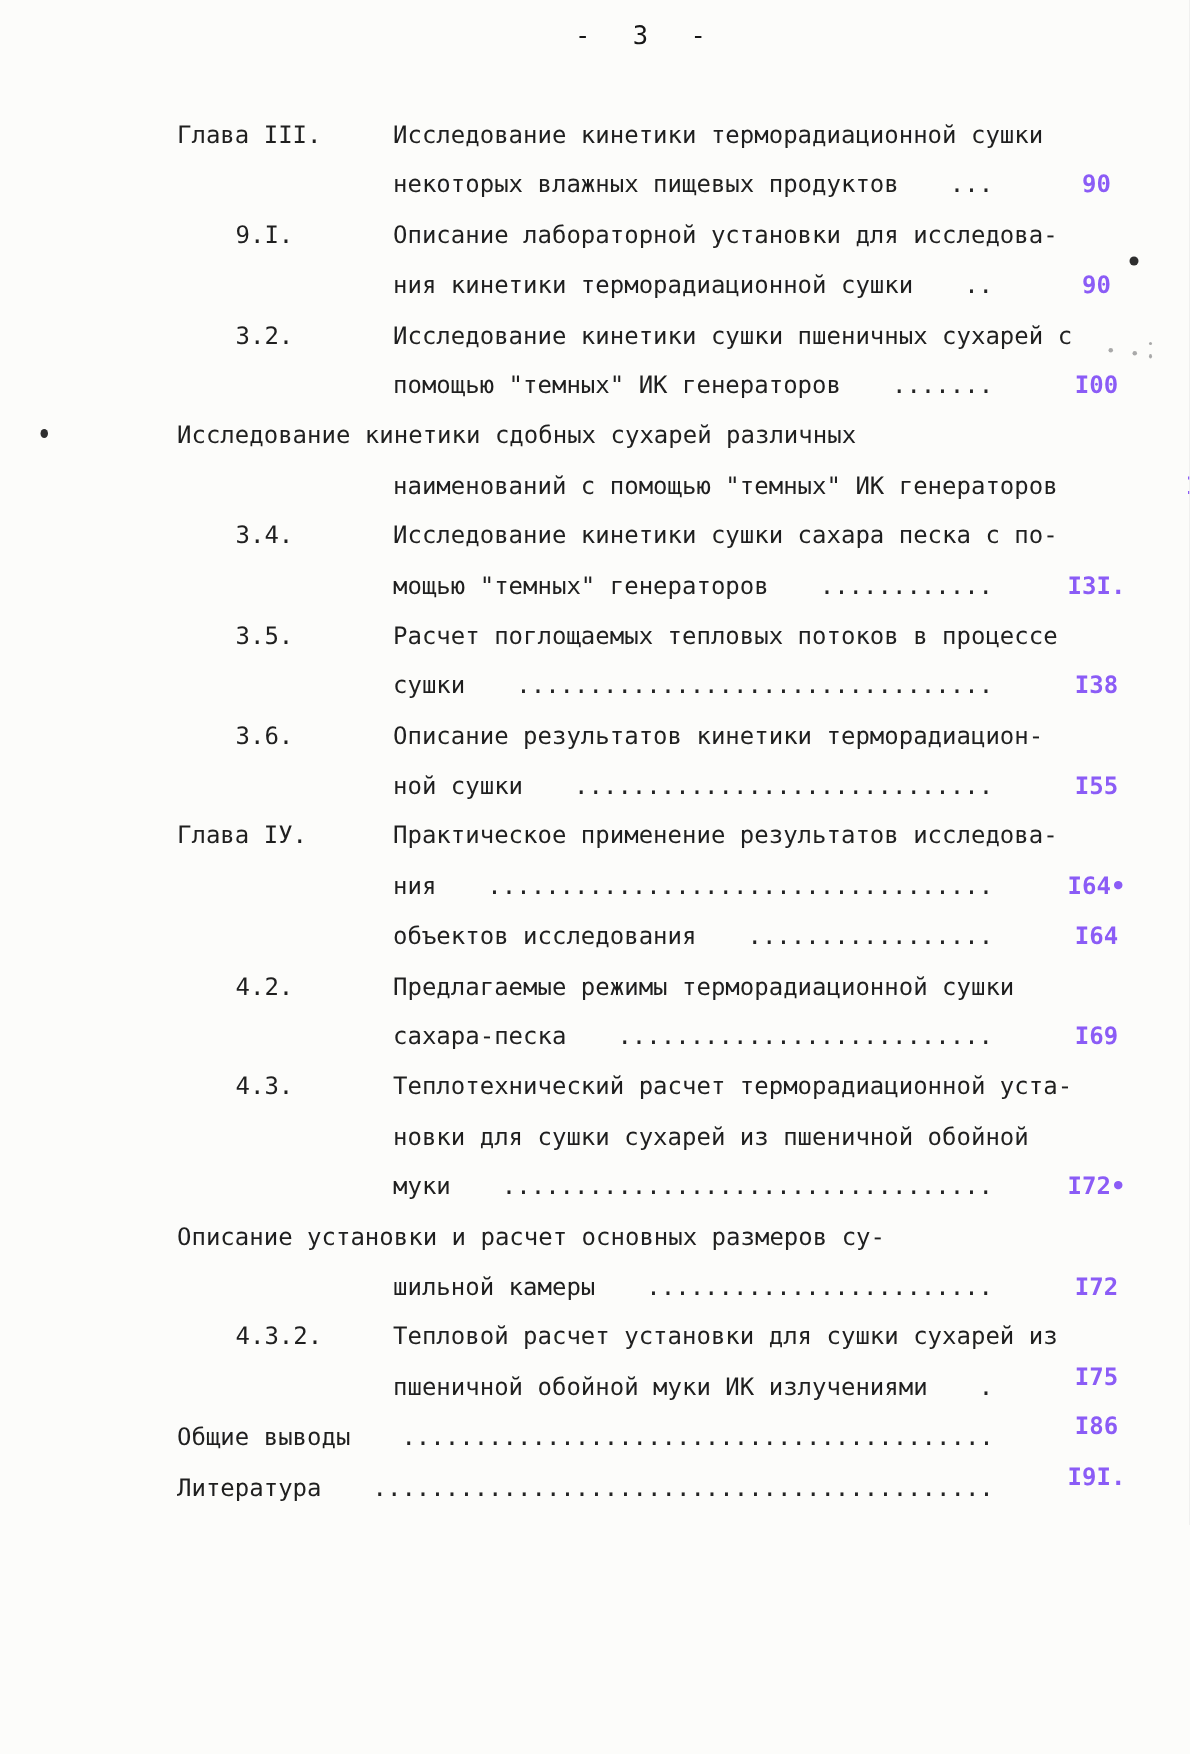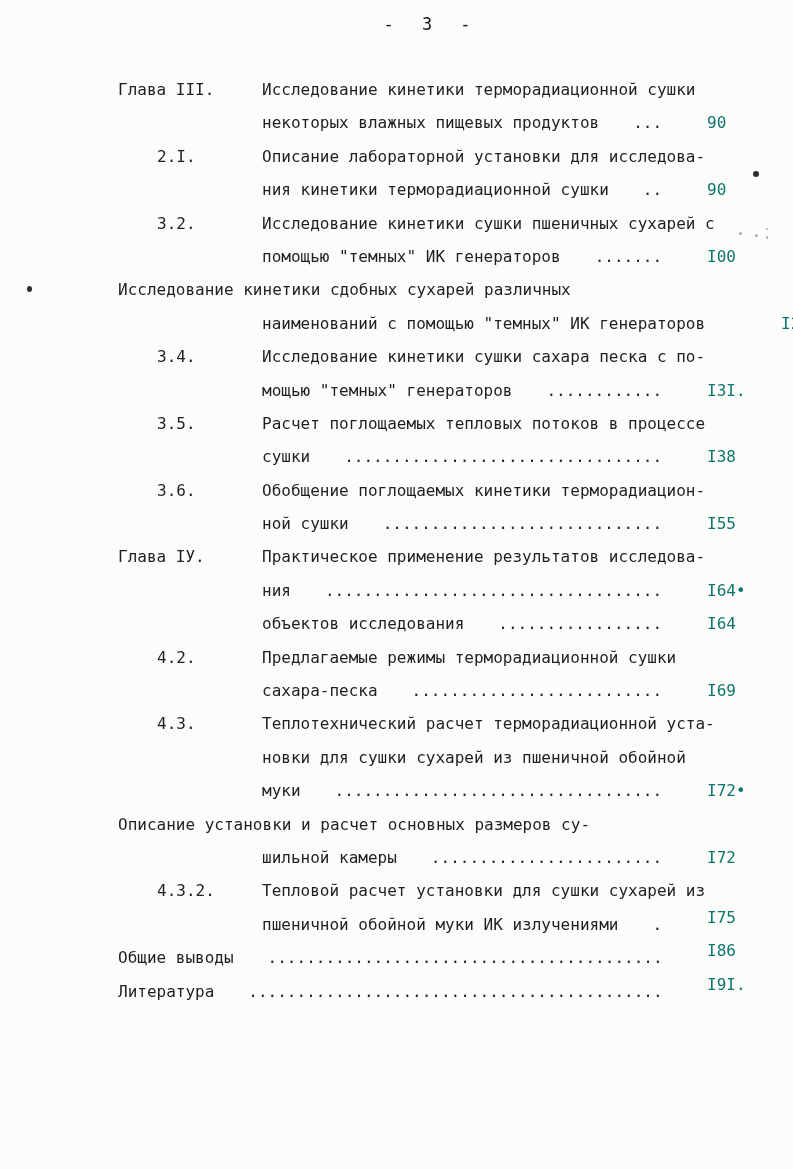--- a/index.html
+++ b/index.html
@@ -44,22 +44,23 @@
   .dots {
     flex:1 1 0;
     overflow:hidden;
     padding-left:2px;
     color:#242424;
   }
   .pagenum {
     flex:0 0 58px;
     padding-left:10px;
     box-sizing:border-box;
-    text-align:left;
-    color:#0f766e;
+    text-align:center;
+    color:#8b5cf6;
+    font-weight:bold;
   }
   .pagenum.raised { transform:translateY(-7px); }
   .speck {
     position:absolute;
     border-radius:50%;
     background:#2e2e2e;
   }
   .speck.light { background:#a9a9a9; }
 </style>
 </head>
@@ -73,21 +74,21 @@
         <span class="label">Глава III.</span>
         <span class="text">Исследование кинетики терморадиационной сушки</span>
       </div>
       <div class="row">
         <span class="label"></span>
         <span class="text">некоторых влажных пищевых продуктов</span>
         <span class="dots">................................................................................</span>
         <span class="pagenum">90</span>
       </div>
       <div class="row">
-        <span class="label section">2.I.</span>
+        <span class="label section">9.I.</span>
         <span class="text">Описание лабораторной установки для исследова-</span>
       </div>
       <div class="row">
         <span class="label"></span>
         <span class="text">ния кинетики терморадиационной сушки</span>
         <span class="dots">................................................................................</span>
         <span class="pagenum">90</span>
       </div>
       <div class="row">
         <span class="label section">3.2.</span>
@@ -123,21 +124,21 @@
         <span class="text">Расчет поглощаемых тепловых потоков в процессе</span>
       </div>
       <div class="row">
         <span class="label"></span>
         <span class="text">сушки</span>
         <span class="dots">................................................................................</span>
         <span class="pagenum">I38</span>
       </div>
       <div class="row">
         <span class="label section">3.6.</span>
-        <span class="text">Обобщение поглощаемых кинетики терморадиацион-</span>
+        <span class="text">Описание результатов кинетики терморадиацион-</span>
       </div>
       <div class="row">
         <span class="label"></span>
         <span class="text">ной сушки</span>
         <span class="dots">................................................................................</span>
         <span class="pagenum">I55</span>
       </div>
       <div class="row">
         <span class="label">Глава IУ.</span>
         <span class="text">Практическое применение результатов исследова-</span>

